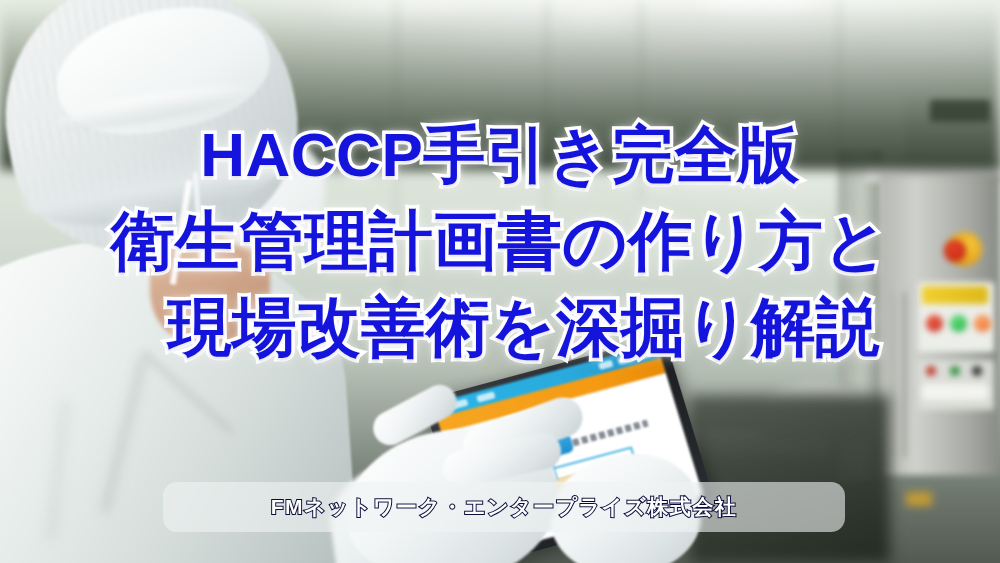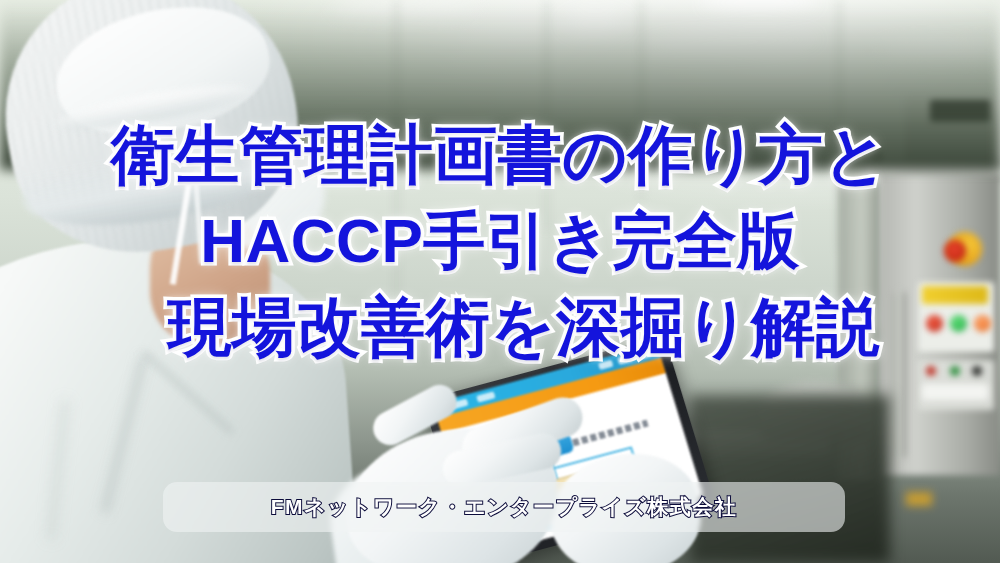--- a/index.html
+++ b/index.html
@@ -591,22 +591,22 @@
     </div>
 
     <div class="glove glove-right"></div>
     <div class="glove glove-lower"></div>
     <div class="glove thumb-top"></div>
     <div class="glove finger-a"></div>
     <div class="glove finger-b"></div>
   </div>
 
   <div class="title-block">
+    <div class="title-line l1">HACCP手引き完全版</div>
     <div class="title-line l2">衛生管理計画書の作り方と</div>
-    <div class="title-line l1">HACCP手引き完全版</div>
     <div class="title-line l3">現場改善術を深掘り解説</div>
   </div>
 
   <div class="company-bar">
     <span class="company-name">FMネットワーク・エンタープライズ株式会社</span>
   </div>
 
 </div>
 
 </body></html>

